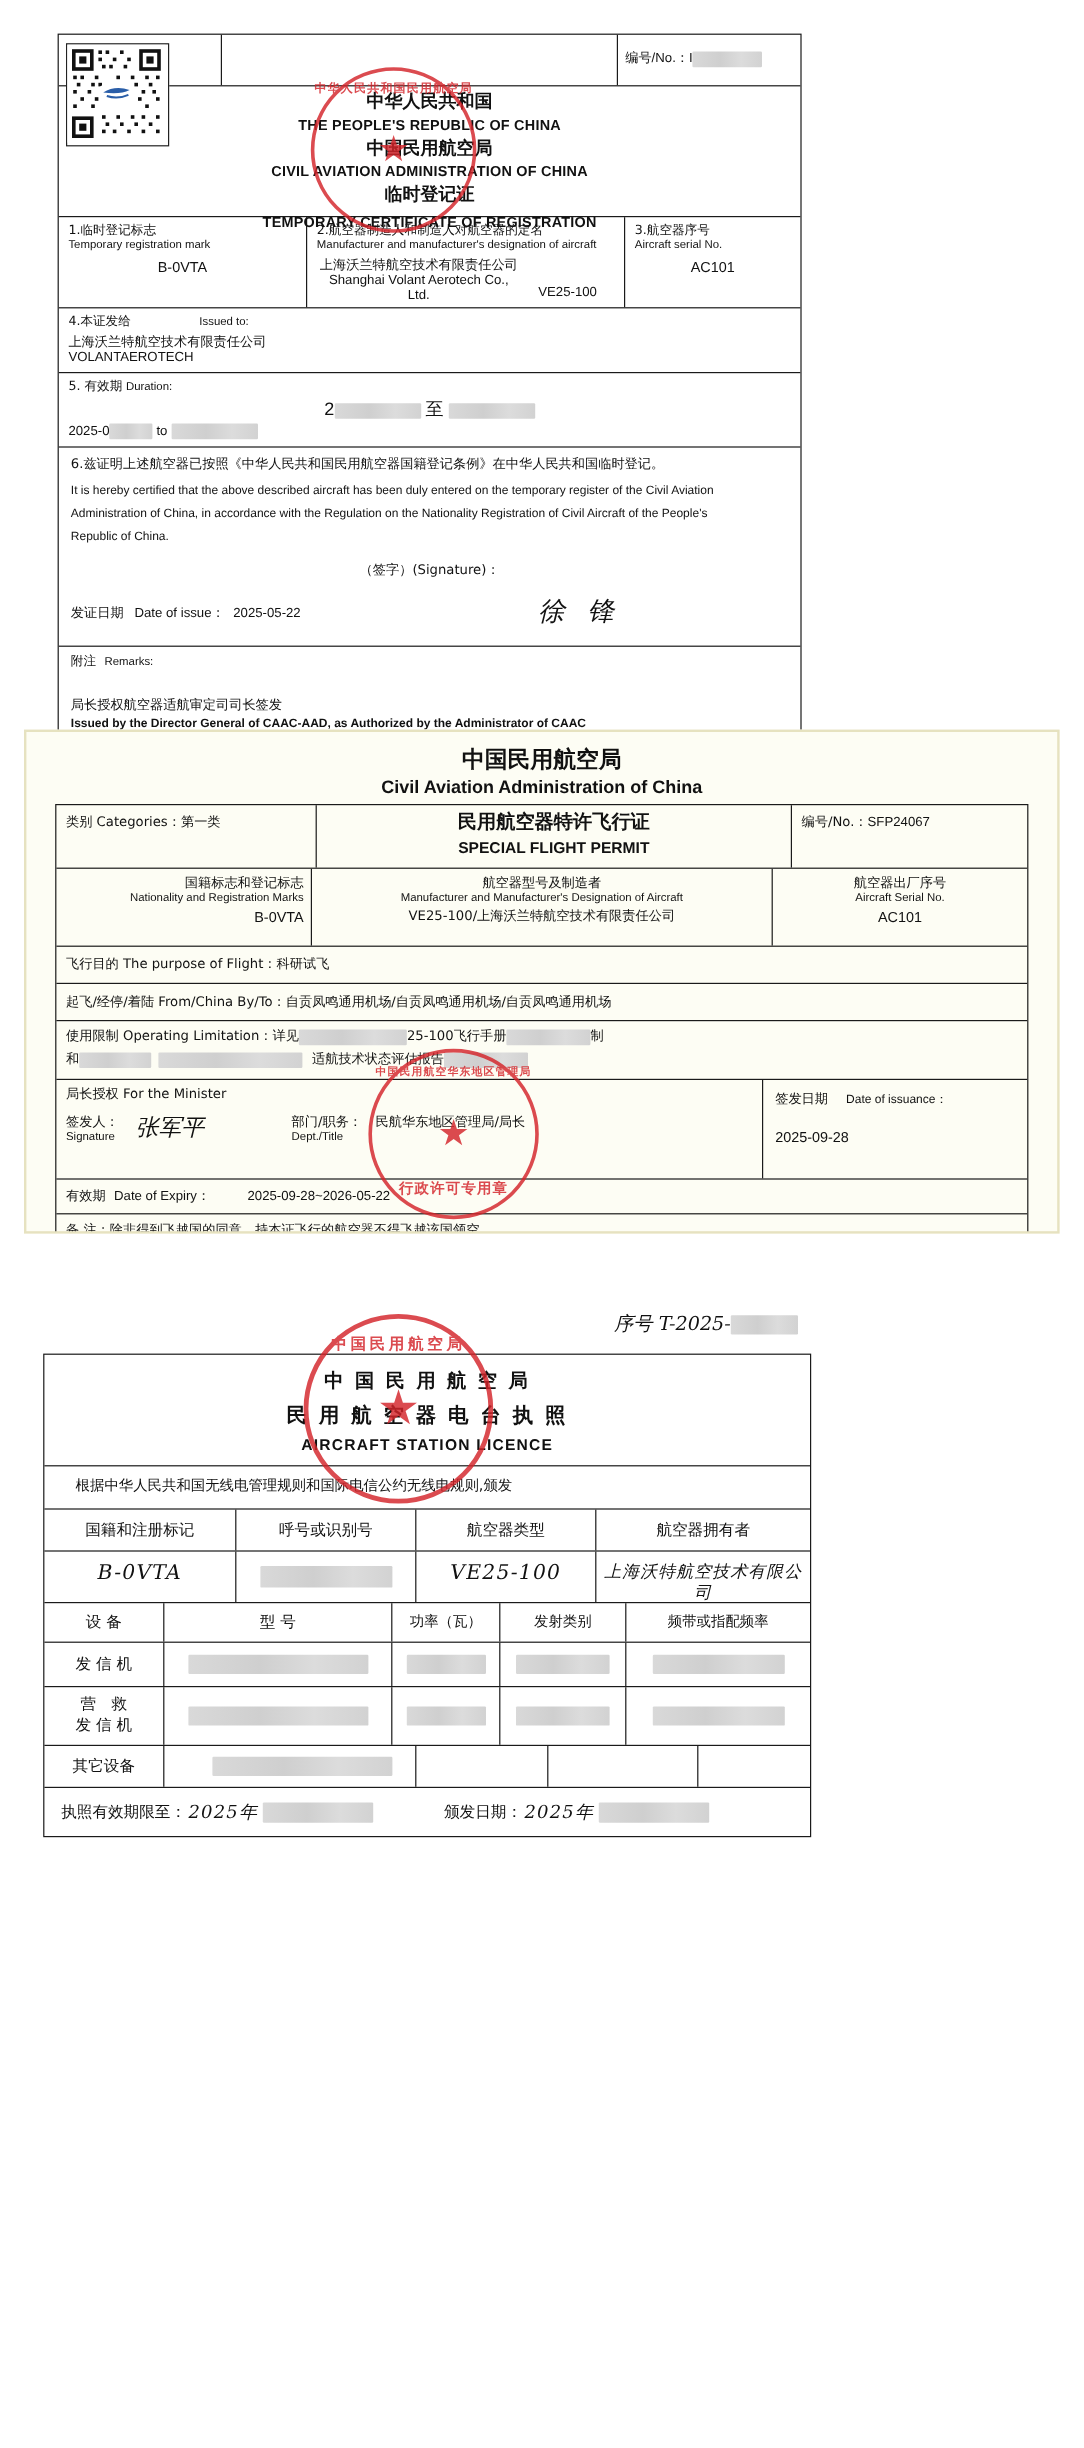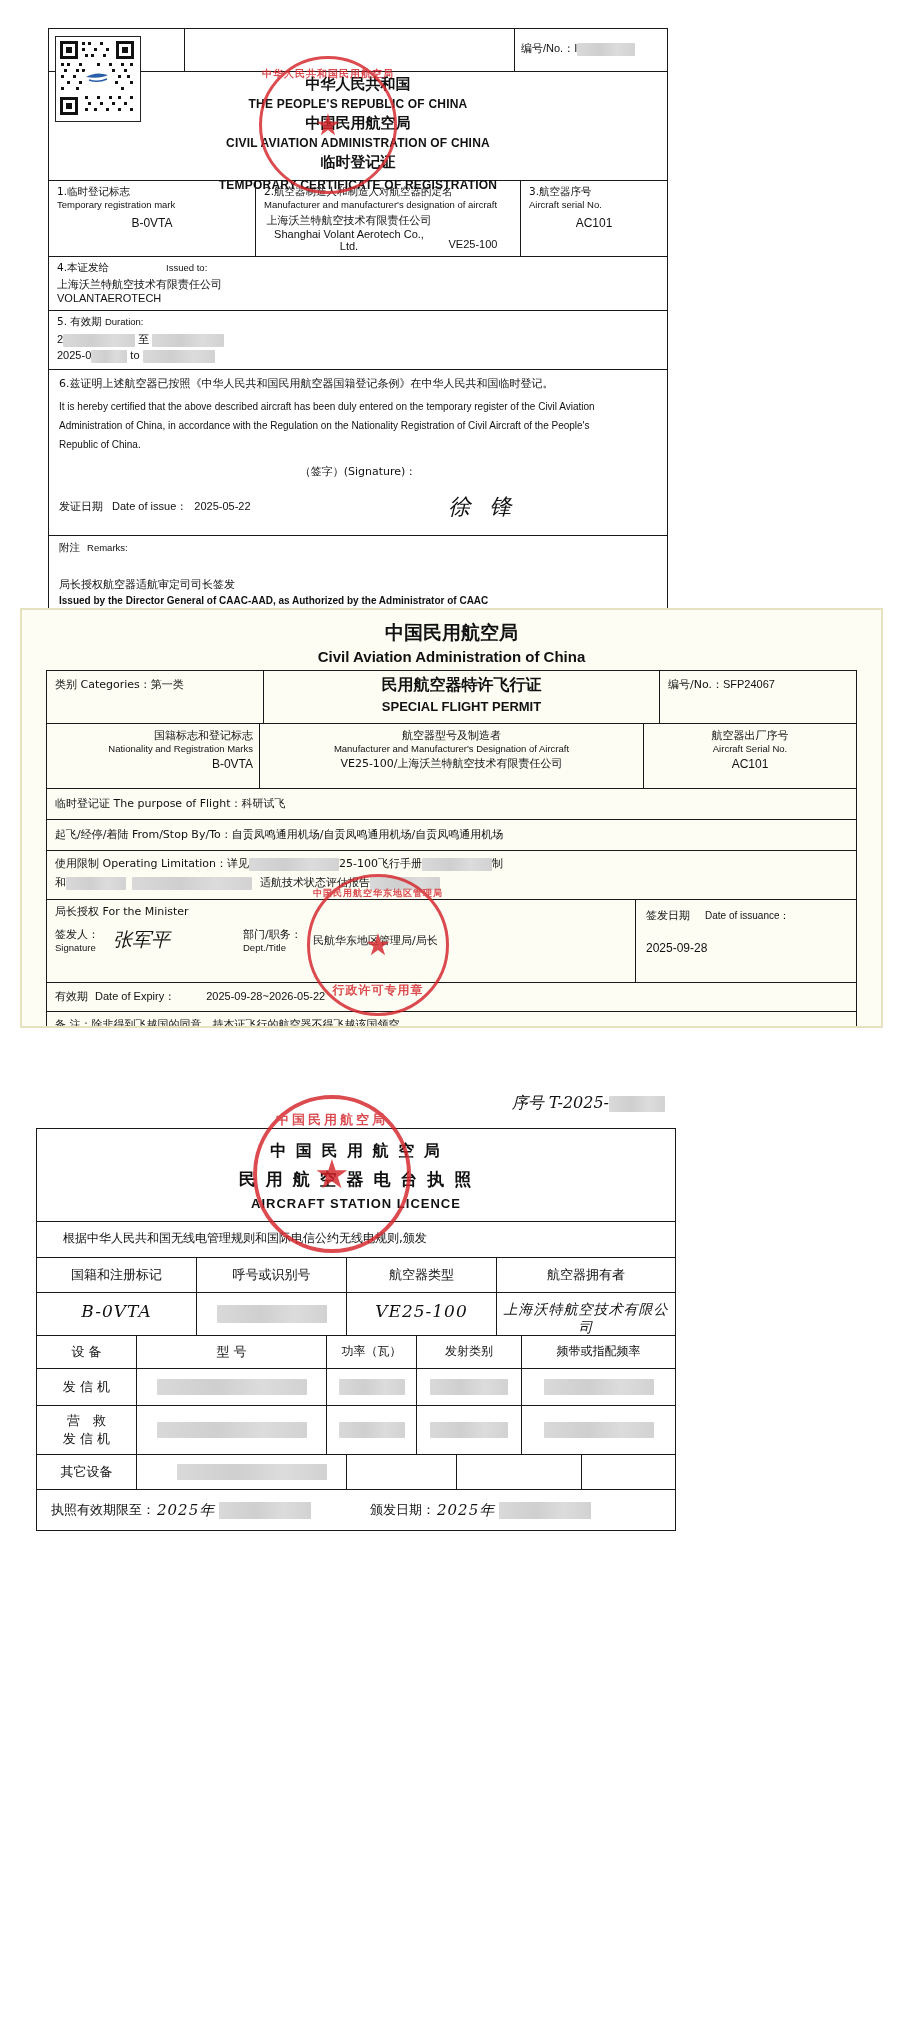--- a/index.html
+++ b/index.html
@@ -310,21 +310,21 @@
     <div class="sec cellpad" style="padding-bottom:6px;">
       <div><span class="cn lblcn">4.本证发给</span>
         <span class="lblen" style="margin-left:6px;padding-left:48px;">Issued to:</span></div>
       <div class="cn" style="font-size:11px; margin-top:2px;">上海沃兰特航空技术有限责任公司</div>
       <div style="font-size:11px;">VOLANTAEROTECH</div>
     </div>
 
     <div class="sec cellpad" style="padding-bottom:6px;">
       <div><span class="cn lblcn">5. 有效期</span>
         <span class="lblen">Duration:</span></div>
-      <div style="margin-top:3px; font-size:11px;">
+      <div style="margin-top:3px; font-size:15px;text-align:center;">
         <span>2</span><span class="redact" style="width:72px;"></span>
         <span class="cn">至</span>
         <span class="redact" style="width:72px;"></span>
       </div>
       <div style="margin-top:2px; font-size:11px;">
         <span>2025-0</span><span class="redact" style="width:36px;"></span>
         <span>to</span>
         <span class="redact" style="width:72px;"></span>
       </div>
     </div>
@@ -391,27 +391,27 @@
         </div>
         <div style="width:200px; padding:4px 6px; text-align:center;">
           <div class="cn" style="font-size:11px;">航空器出厂序号</div>
           <div style="font-size:9.5px;">Aircraft Serial No.</div>
           <div style="font-size:12px; margin-top:3px;">AC101</div>
         </div>
       </div>
 
       <div class="r" style="height:30px;">
         <div style="flex:1; padding:7px 8px;">
-          <span class="cn">临时登记证 The purpose of Flight：</span><span class="cn">科研试飞</span>
+          <span class="cn">飞行目的 The purpose of Flight：</span><span class="cn">科研试飞</span>
         </div>
       </div>
 
       <div class="r" style="height:30px;">
         <div style="flex:1; padding:7px 8px;">
-          <span class="cn">起飞/经停/着陆 From/Stop By/To：</span><span class="cn">自贡凤鸣通用机场/自贡凤鸣通用机场/自贡凤鸣通用机场</span>
+          <span class="cn">起飞/经停/着陆 From/China By/To：</span><span class="cn">自贡凤鸣通用机场/自贡凤鸣通用机场/自贡凤鸣通用机场</span>
         </div>
       </div>
 
       <div class="r" style="height:48px;">
         <div style="flex:1; padding:5px 8px;">
           <div>
             <span class="cn">使用限制 Operating  Limitation：</span><span class="cn">详见</span><span class="redact" style="width:90px;"></span><span class="cn">25-100飞行手册</span><span class="redact" style="width:70px;"></span><span class="cn">制</span>
           </div>
           <div style="margin-top:4px;">
             <span class="cn">和</span><span class="redact" style="width:60px;"></span><span class="redact" style="width:120px; margin-left:6px;"></span><span class="cn" style="margin-left:8px;">适航技术状态评估报告</span><span class="redact" style="width:70px;"></span>
@@ -421,21 +421,21 @@
 
       <div class="r" style="height:82px;">
         <div style="flex:1; border-right:1.5px solid #1a1a1a; position:relative; padding:4px 8px;">
           <div class="cn">局长授权 For the Minister</div>
           <div style="display:flex; align-items:center; margin-top:8px;">
             <div style="width:58px;">
               <div class="cn" style="font-size:11px;">签发人：</div>
               <div style="font-size:9.5px;">Signature</div>
             </div>
             <div class="cn" style="font-family:'DejaVu Serif',serif; font-style:italic; font-size:19px; width:120px;">张军平</div>
-            <div style="margin-left:10px; display:flex; align-items:center;">
+            <div style="margin-left:10px; display:flex; ">
               <div style="width:70px;">
                 <div class="cn" style="font-size:11px;">部门/职务：</div>
                 <div style="font-size:9.5px;">Dept./Title</div>
               </div>
               <div class="cn" style="font-size:11px;">民航华东地区管理局/局长</div>
             </div>
           </div>
 
           <div class="stamp" style="left:260px; top:-26px; width:136px; height:136px;">
             <div class="star">★</div>

